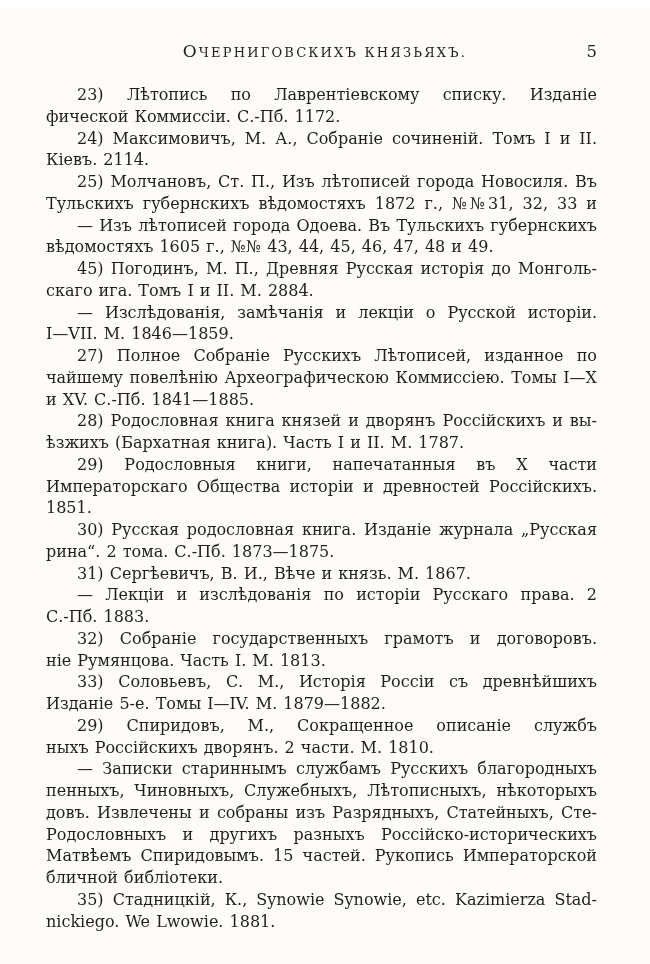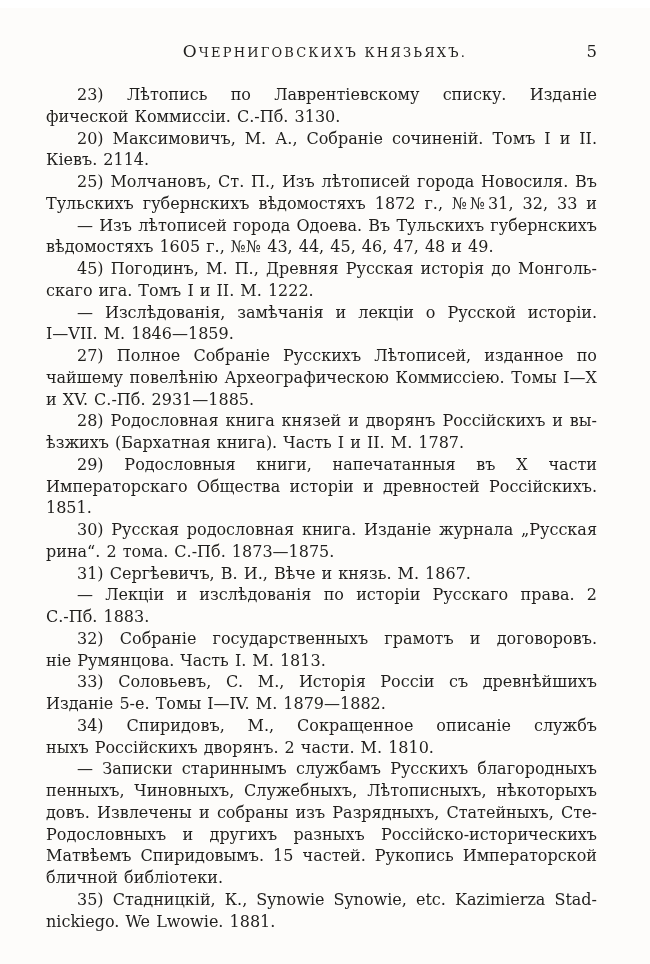--- a/index.html
+++ b/index.html
@@ -68,46 +68,46 @@
 
   <div class="running-head">
     <span class="head-initial">О</span><span class="head-rest">черниговскихъ князьяхъ.</span>
   </div>
 
   <div class="page-number">5</div>
 
   <div class="content">
       <div>
         <div class="line first"><span>23) Лѣтопись по Лаврентіевскому списку. Изданіе Археогра-</span></div>
-        <div class="line last"><span>фической Коммиссіи. С.-Пб. 3130.</span></div>
+        <div class="line last"><span>фической Коммиссіи. С.-Пб. 1172.</span></div>
       </div>
       <div>
-        <div class="line first"><span>20) </span><span class="it">Максимовичъ, М. А.</span><span>, Собраніе сочиненій. Томъ I и II.</span></div>
+        <div class="line first"><span>24) </span><span class="it">Максимовичъ, М. А.</span><span>, Собраніе сочиненій. Томъ I и II.</span></div>
         <div class="line last"><span>Кіевъ. 2114.</span></div>
       </div>
       <div>
         <div class="line first"><span>25) </span><span class="it">Молчановъ, Ст. П.</span><span>, Изъ лѣтописей города Новосиля. Въ</span></div>
         <div class="line last"><span>Тульскихъ губернскихъ вѣдомостяхъ 1872 г., №№31, 32, 33 и 34.</span></div>
       </div>
       <div>
         <div class="line first"><span>— Изъ лѣтописей города Одоева. Въ Тульскихъ губернскихъ</span></div>
         <div class="line last"><span>вѣдомостяхъ 1605 г., №№ 43, 44, 45, 46, 47, 48 и 49.</span></div>
       </div>
       <div>
         <div class="line first"><span>45) </span><span class="it">Погодинъ, М. П.</span><span>, Древняя Русская исторія до Монголь-</span></div>
-        <div class="line last"><span>скаго ига. Томъ I и II. М. 1222.</span></div>
+        <div class="line last"><span>скаго ига. Томъ I и II. М. 2884.</span></div>
       </div>
       <div>
         <div class="line first"><span>— Изслѣдованія, замѣчанія и лекціи о Русской исторіи. Томы</span></div>
         <div class="line last"><span>I—VII. М. 1846—1859.</span></div>
       </div>
       <div>
         <div class="line first"><span>27) Полное Собраніе Русскихъ Лѣтописей, изданное по Высо-</span></div>
         <div class="line"><span>чайшему повелѣнію Археографическою Коммиссіею. Томы I—X</span></div>
-        <div class="line last"><span>и XV. С.-Пб. 2931—1885.</span></div>
+        <div class="line last"><span>и XV. С.-Пб. 1841—1885.</span></div>
       </div>
       <div>
         <div class="line first"><span>28) Родословная книга князей и дворянъ Россійскихъ и вы-</span></div>
         <div class="line last"><span>ѣзжихъ (Бархатная книга). Часть I и II. М. 1787.</span></div>
       </div>
       <div>
         <div class="line first"><span>29) Родословныя книги, напечатанныя въ X части Временника,</span></div>
         <div class="line"><span>Императорскаго Общества исторіи и древностей Россійскихъ. М.</span></div>
         <div class="line last"><span>1851.</span></div>
       </div>
@@ -124,21 +124,21 @@
       </div>
       <div>
         <div class="line first"><span>32) Собраніе государственныхъ грамотъ и договоровъ. Изда-</span></div>
         <div class="line last"><span>ніе Румянцова. Часть I. М. 1813.</span></div>
       </div>
       <div>
         <div class="line first"><span>33) </span><span class="it">Соловьевъ, С. М.</span><span>, Исторія Россіи съ древнѣйшихъ временъ.</span></div>
         <div class="line last"><span>Изданіе 5-е. Томы I—IV. М. 1879—1882.</span></div>
       </div>
       <div>
-        <div class="line first"><span>34) </span><span class="it">Спиридовъ, М.</span><span>, Сокращенное описаніе службъ благород-</span></div>
+        <div class="line first"><span>29) </span><span class="it">Спиридовъ, М.</span><span>, Сокращенное описаніе службъ благород-</span></div>
         <div class="line last"><span>ныхъ Россійскихъ дворянъ. 2 части. М. 1810.</span></div>
       </div>
       <div>
         <div class="line first"><span>— Записки стариннымъ службамъ Русскихъ благородныхъ ро-</span></div>
         <div class="line"><span>пенныхъ, Чиновныхъ, Служебныхъ, Лѣтописныхъ, нѣкоторыхъ</span></div>
         <div class="line"><span>довъ. Извлечены и собраны изъ Разрядныхъ, Статейныхъ, Сте-</span></div>
         <div class="line"><span>Родословныхъ и другихъ разныхъ Россійско-историческихъ книгъ</span></div>
         <div class="line"><span>Матвѣемъ Спиридовымъ. 15 частей. Рукопись Императорской Пу-</span></div>
         <div class="line last"><span>бличной библіотеки.</span></div>
       </div>

